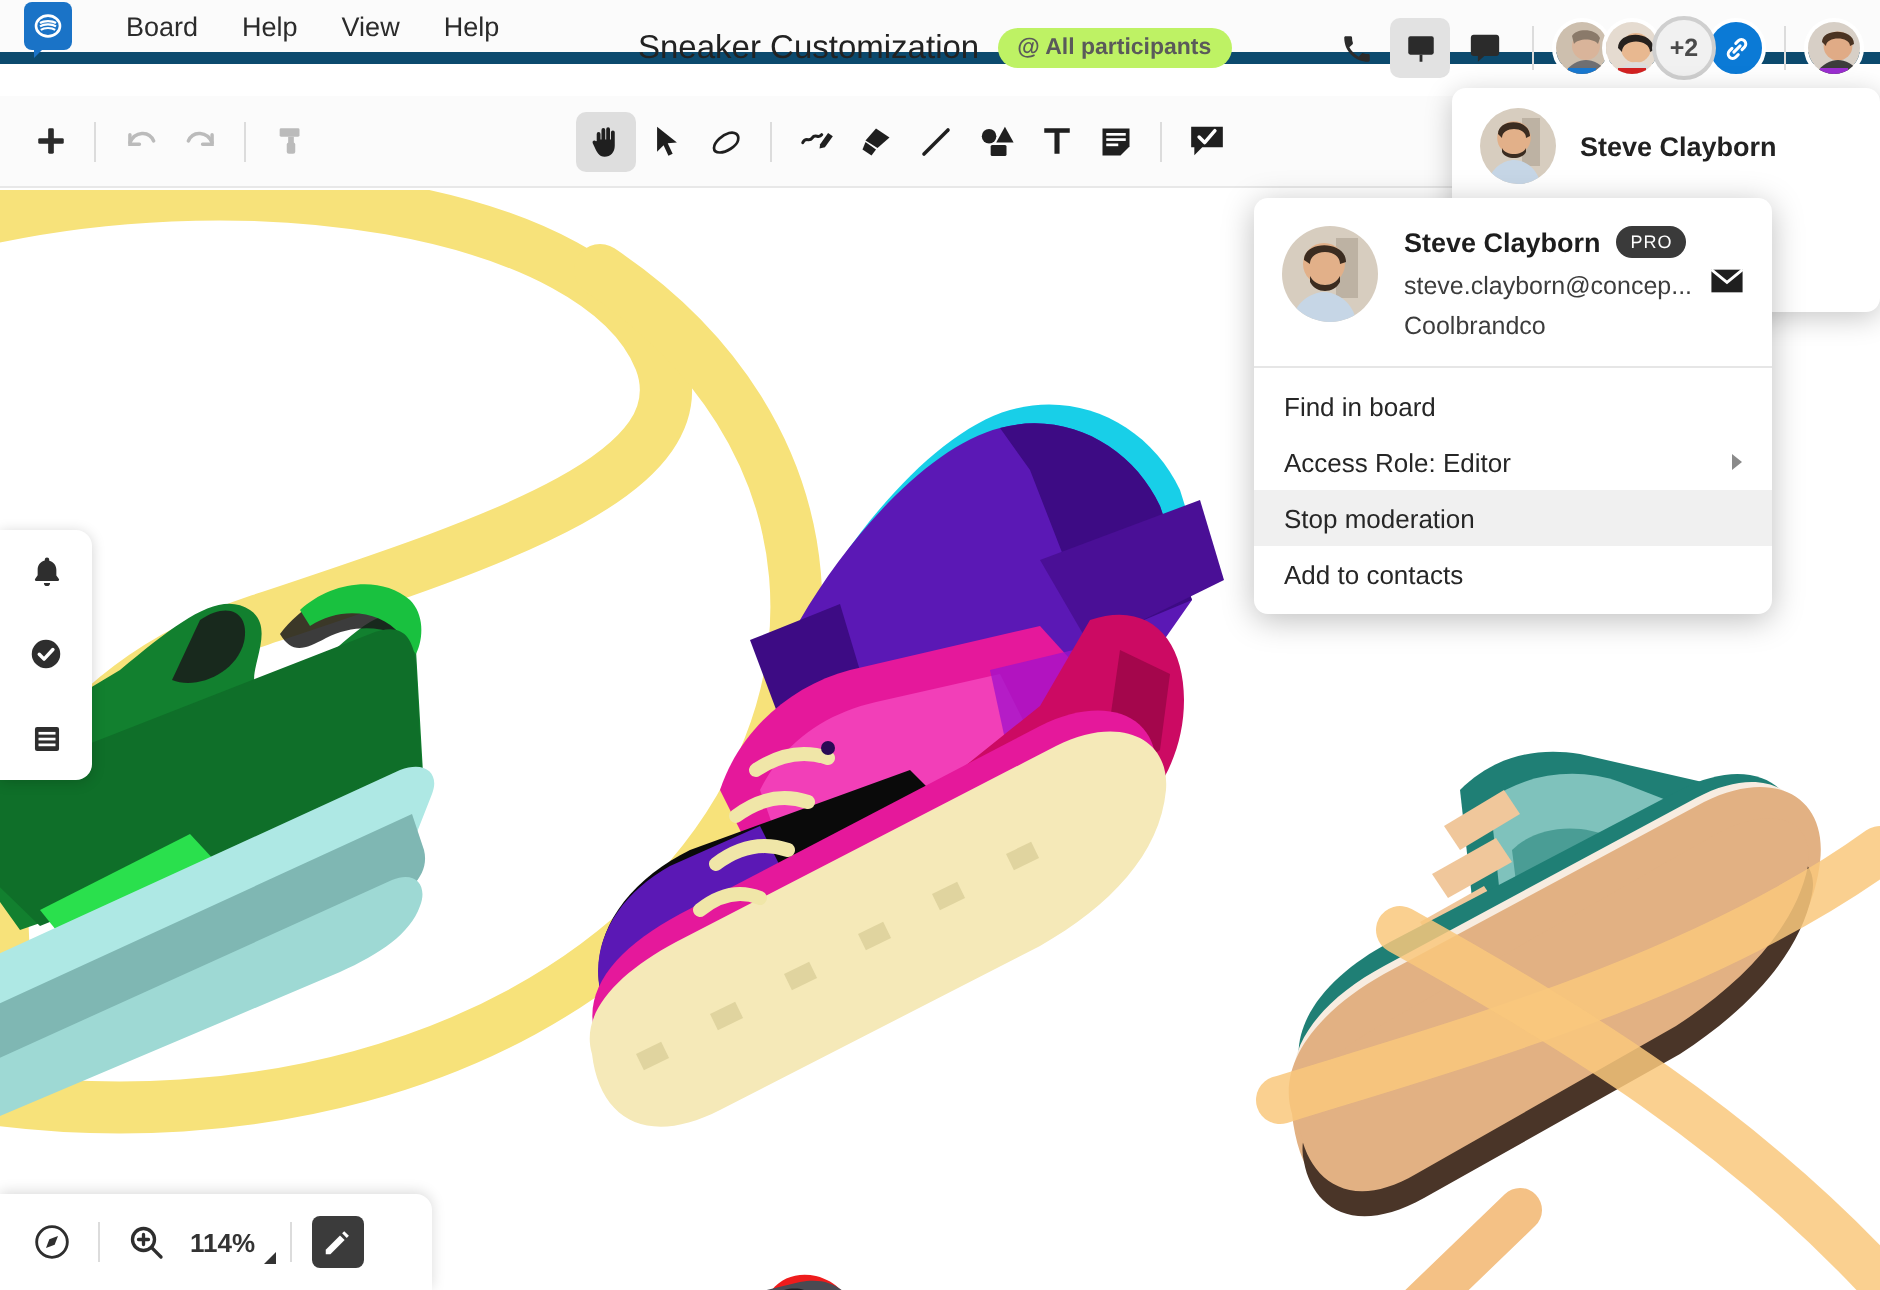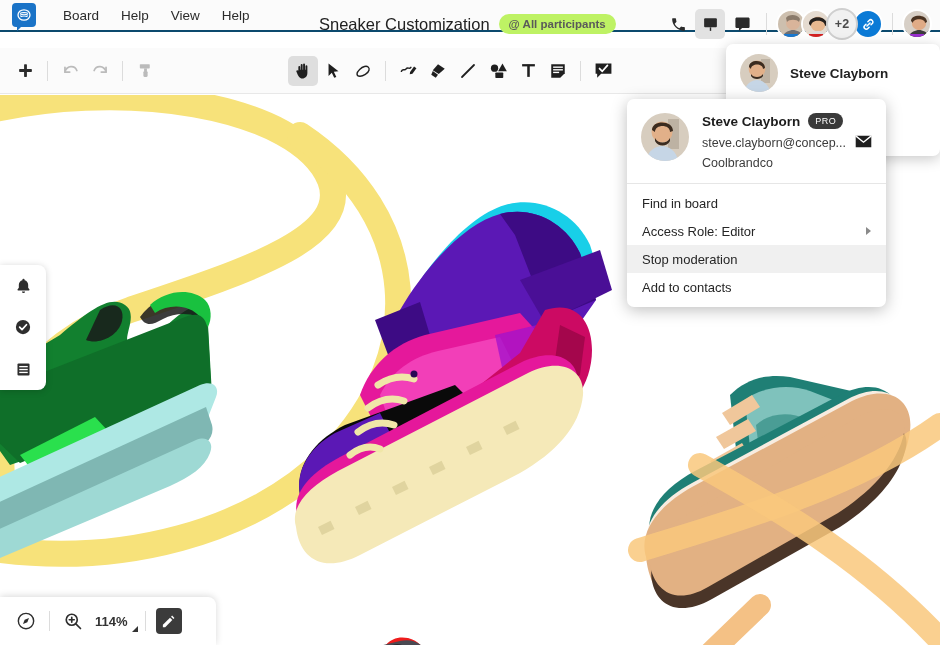--- a/index.html
+++ b/index.html
@@ -6,21 +6,21 @@
   html, body {
     width: 940px; height: 645px;
     font-family: "Liberation Sans", sans-serif;
     overflow: hidden; background: #ffffff;
   }
   #app { position: relative; width: 940px; height: 645px; }
 
   
   .menubar {
     position: absolute; left: 0; top: 0; width: 940px; height: 32px;
-    background: #fbfbfb; border-bottom: 2px solid #0c4a6e;
+    background: #fbfbfb; border-bottom: 6px solid #0c4a6e;
     display: flex; align-items: center; z-index: 40;
   }
   .logo {
     width: 24px; height: 24px; margin-left: 12px; background: #1a73c7;
     border-radius: 4px; position: relative; flex: none;
     display: flex; align-items: center; justify-content: center;
   }
   .logo::after {
     content: ""; position: absolute; bottom: -4px; left: 5px;
     border-left: 5px solid #1a73c7; border-bottom: 5px solid transparent;

